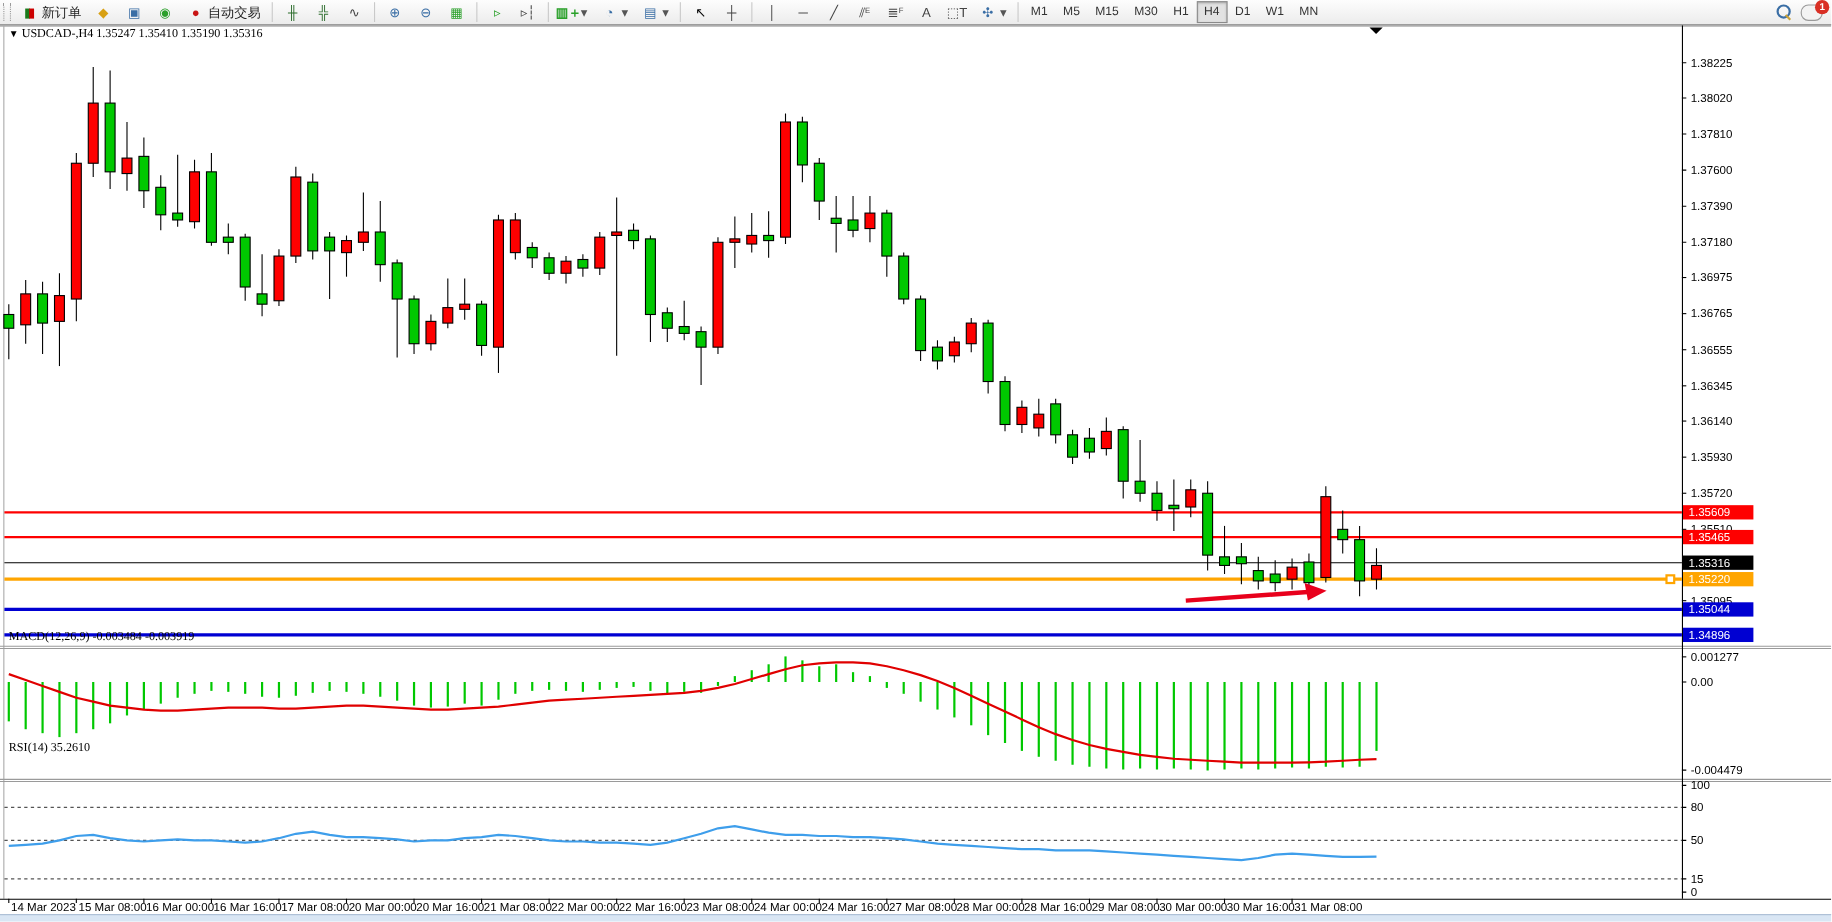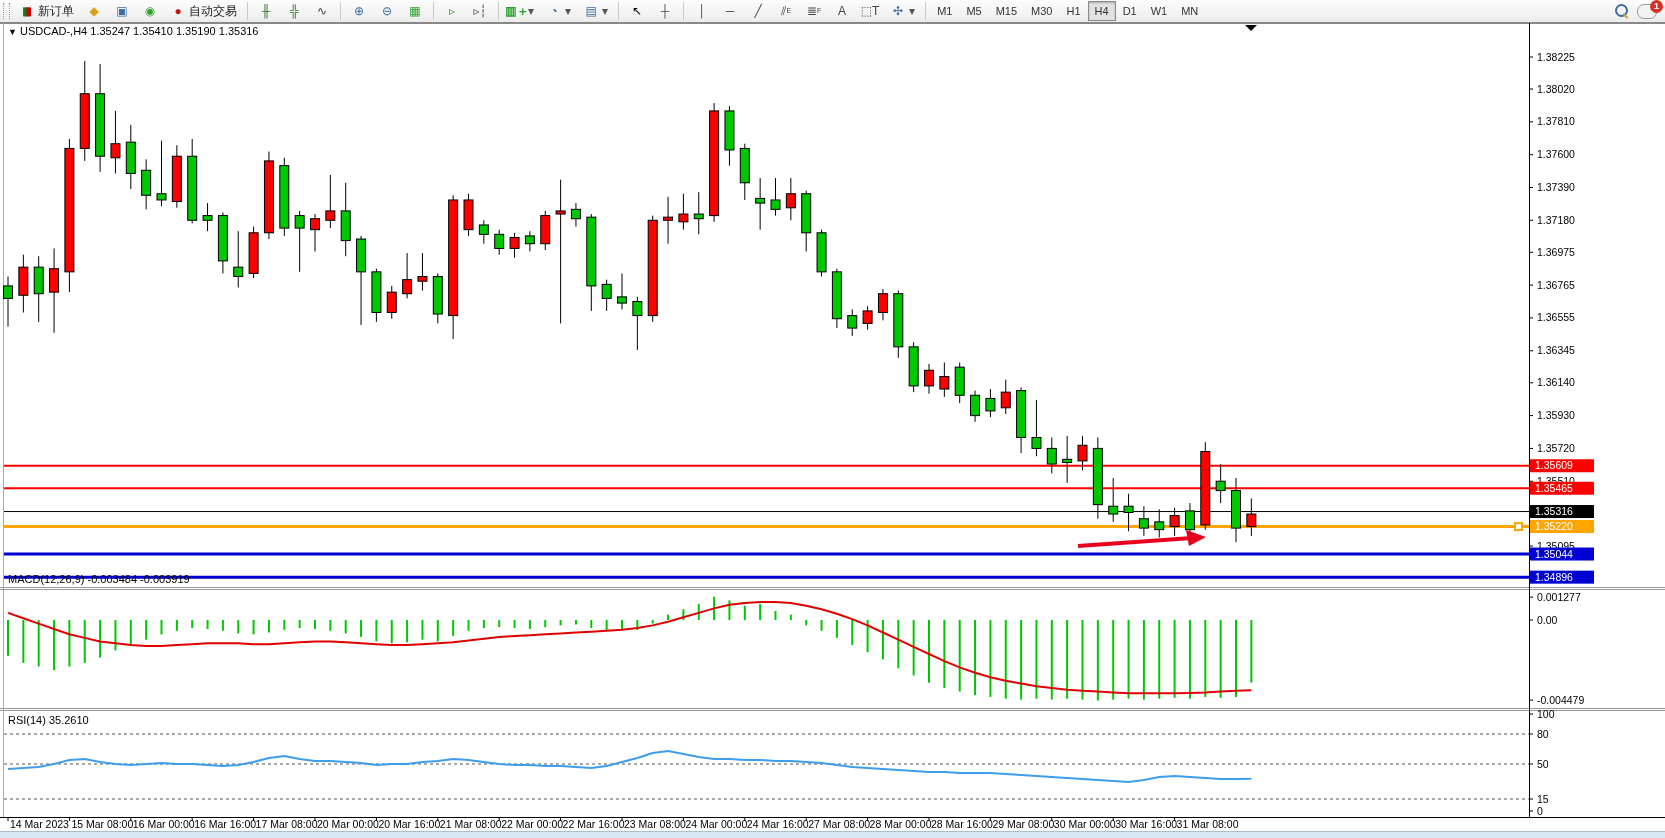--- a/index.html
+++ b/index.html
@@ -14,21 +14,21 @@
   .tf.active{border:1px solid #8a8a8a;background:#e2e2e2;box-shadow:inset 0 1px 2px rgba(0,0,0,.25);}
   #tb-right{margin-left:auto;display:flex;align-items:center;margin-right:8px;gap:8px;}
   .mag{position:relative;width:14px;height:14px;}
   .mag .lens{position:absolute;left:0;top:0;width:9px;height:9px;border:2px solid #3a6ea5;border-radius:50%;}
   .mag .handle{position:absolute;left:9px;top:9px;width:6px;height:2px;background:#caa23a;transform:rotate(45deg);transform-origin:0 0;}
   .chat{position:relative;width:18px;height:13px;background:#f3f3f3;border:1px solid #9a9a9a;border-radius:7px;}
   .chat .badge{position:absolute;right:-7px;top:-5px;width:13px;height:13px;border-radius:50%;background:#d93025;color:#fff;font-size:9px;line-height:13px;text-align:center;font-weight:bold;}
   
   #chartwin{position:absolute;left:0;top:22px;width:1665px;height:809px;background:#fff;border-top:1px solid #888;}
   #cv{position:absolute;left:0;top:0;}
-  .overlay{position:absolute;font-size:11px;color:#000;white-space:nowrap;z-index:5;}
+  .overlay{position:absolute;font-size:11px;color:#000;white-space:nowrap;z-index:5;font-family:Liberation Serif, serif;}
   #bottomstrip{position:absolute;left:0;top:831px;width:1665px;height:7px;background:#d9e6f4;border-top:1px solid #aabdd4;}
 </style>
 </head>
 <body>
 
 <div id="app">
 
   <div id="toolbar">
     <span class="tgrip"></span>
     <div class="tbtn">
@@ -528,17 +528,17 @@
           <text x="1115.2" y="827" font-family="Liberation Sans, sans-serif" font-size="10.5" fill="#000">30 Mar 16:00</text>
           <line x1="1174.6" y1="816" x2="1174.6" y2="820" stroke="#000"></line>
           <text x="1176.6" y="827" font-family="Liberation Sans, sans-serif" font-size="10.5" fill="#000">31 Mar 08:00</text>
         </g>
       </svg>
     <div class="overlay" style="left:8px;top:2px;">
       <span style="font-size:9px;">▼</span>
       <span>USDCAD-,H4  1.35247 1.35410 1.35190 1.35316</span>
     </div>
     <div class="overlay" style="left:8px;top:550px;">MACD(12,26,9) -0.003484 -0.003919</div>
-    <div class="overlay" style="left:8px;top:691px;">RSI(14) 35.2610</div>
+    <div class="overlay" style="left:8px;top:651px;">RSI(14) 35.2610</div>
   </div>
 
   <div id="bottomstrip"></div>
 </div>
 
 </body></html>

